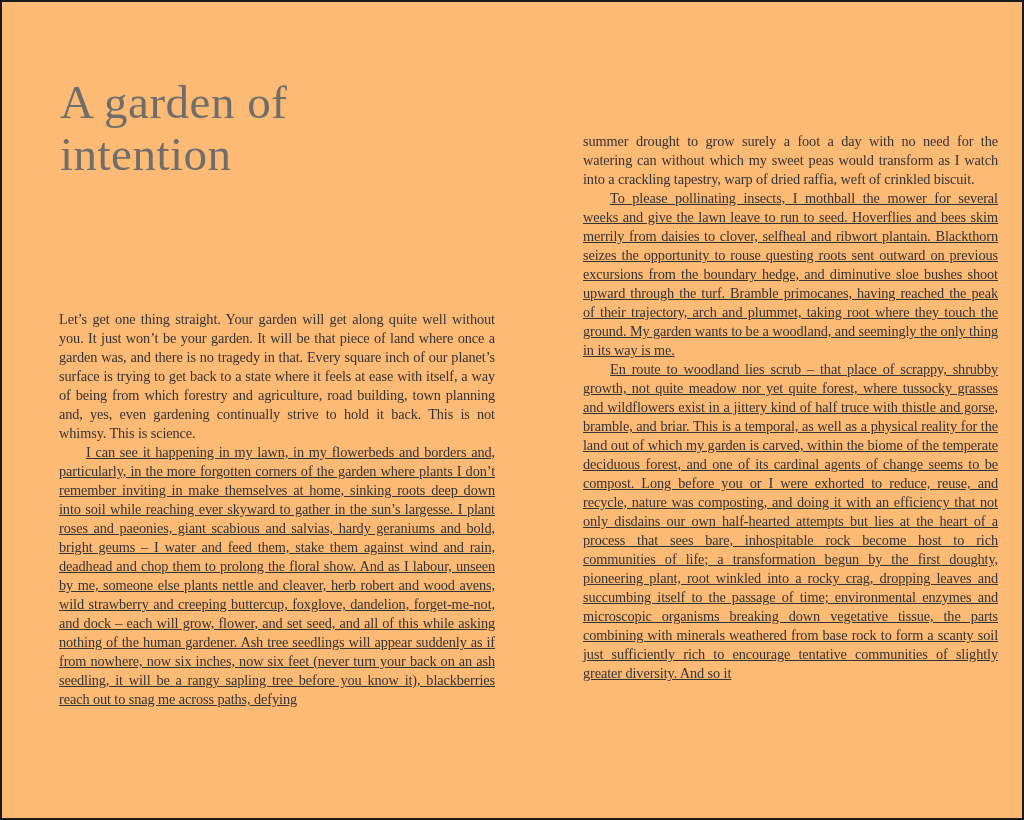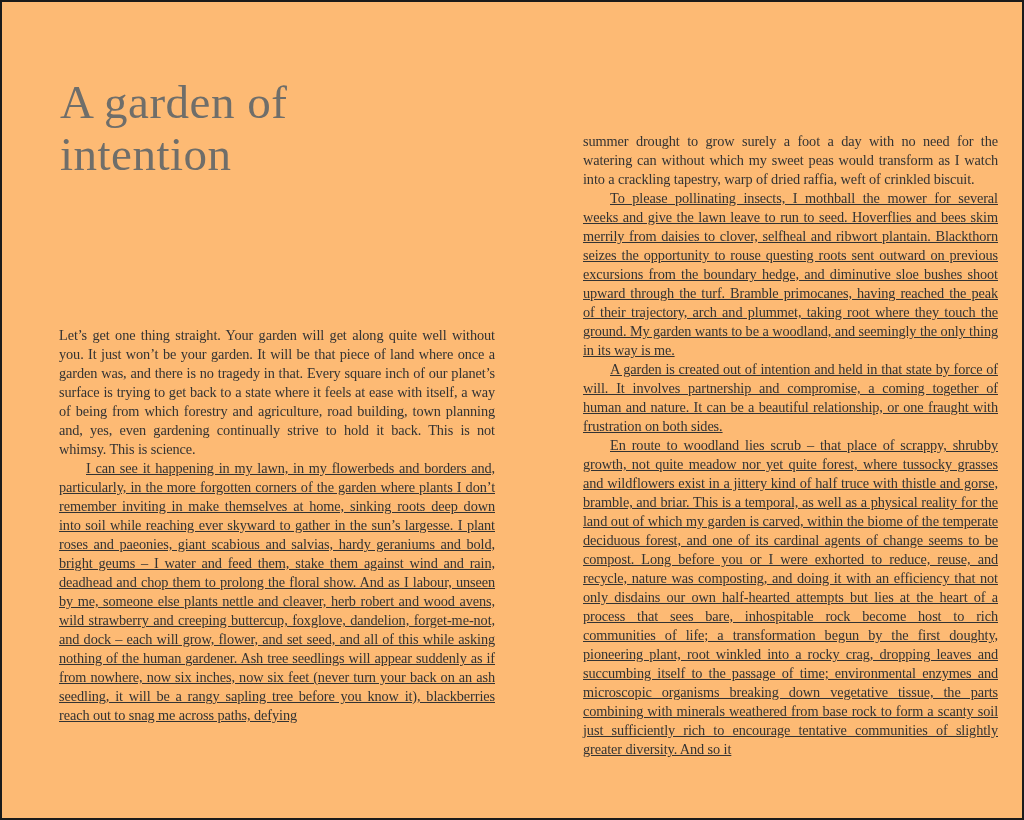--- a/index.html
+++ b/index.html
@@ -29,21 +29,21 @@
     letter-spacing: 0.5px;
     color: #6f6e6a;
     white-space: pre-line;
   }
   .text-column {
     position: absolute;
     color: #333333;
   }
   .column-left {
     left: 57px;
-    top: 324px;
+    top: 308px;
     width: 436px;
   }
   .column-right {
     left: 581px;
     top: 86px;
     width: 415px;
     margin-top: 44px;
   }
   .text-column p {
     margin: 0;
@@ -67,17 +67,16 @@
 intention</h1>
 
   <section class="text-column column-left">
     <p>Let’s get one thing straight. Your garden will get along quite well without you. It just won’t be your garden. It will be that piece of land where once a garden was, and there is no tragedy in that. Every square inch of our planet’s surface is trying to get back to a state where it feels at ease with itself, a way of being from which forestry and agriculture, road building, town planning and, yes, even gardening continually strive to hold it back. This is not whimsy. This is science.</p>
     <p class="indent">I can see it happening in my lawn, in my flowerbeds and borders and, particularly, in the more forgotten corners of the garden where plants I don’t remember inviting in make themselves at home, sinking roots deep down into soil while reaching ever skyward to gather in the sun’s largesse. I plant roses and paeonies, giant scabious and salvias, hardy geraniums and bold, bright geums – I water and feed them, stake them against wind and rain, deadhead and chop them to prolong the floral show. And as I labour, unseen by me, someone else plants nettle and cleaver, herb robert and wood avens, wild strawberry and creeping buttercup, foxglove, dandelion, forget-me-not, and dock – each will grow, flower, and set seed, and all of this while asking nothing of the human gardener. Ash tree seedlings will appear suddenly as if from nowhere, now six inches, now six feet (never turn your back on an ash seedling, it will be a rangy sapling tree before you know it), blackberries reach out to snag me across paths, defying</p>
   </section>
 
   <section class="text-column column-right">
     <p>summer drought to grow surely a foot a day with no need for the watering can without which my sweet peas would transform as I watch into a crackling tapestry, warp of dried raffia, weft of crinkled biscuit.</p>
     <p class="indent">To please pollinating insects, I mothball the mower for several weeks and give the lawn leave to run to seed. Hoverflies and bees skim merrily from daisies to clover, selfheal and ribwort plantain. Blackthorn seizes the opportunity to rouse questing roots sent outward on previous excursions from the boundary hedge, and diminutive sloe bushes shoot upward through the turf. Bramble primocanes, having reached the peak of their trajectory, arch and plummet, taking root where they touch the ground. My garden wants to be a woodland, and seemingly the only thing in its way is me.</p>
-    <p class="indent">A garden is created out of intention and held in that state by force of will. It involves partnership and compromise, a coming together of human and nature. It can be a beautiful relationship, or one fraught with frustration on both sides.</p>
     <p class="indent">En route to woodland lies scrub – that place of scrappy, shrubby growth, not quite meadow nor yet quite forest, where tussocky grasses and wildflowers exist in a jittery kind of half truce with thistle and gorse, bramble, and briar. This is a temporal, as well as a physical reality for the land out of which my garden is carved, within the biome of the temperate deciduous forest, and one of its cardinal agents of change seems to be compost. Long before you or I were exhorted to reduce, reuse, and recycle, nature was composting, and doing it with an efficiency that not only disdains our own half-hearted attempts but lies at the heart of a process that sees bare, inhospitable rock become host to rich communities of life; a transformation begun by the first doughty, pioneering plant, root winkled into a rocky crag, dropping leaves and succumbing itself to the passage of time; environmental enzymes and microscopic organisms breaking down vegetative tissue, the parts combining with minerals weathered from base rock to form a scanty soil just sufficiently rich to encourage tentative communities of slightly greater diversity. And so it</p>
   </section>
 
 </div>
 
 </body></html>

